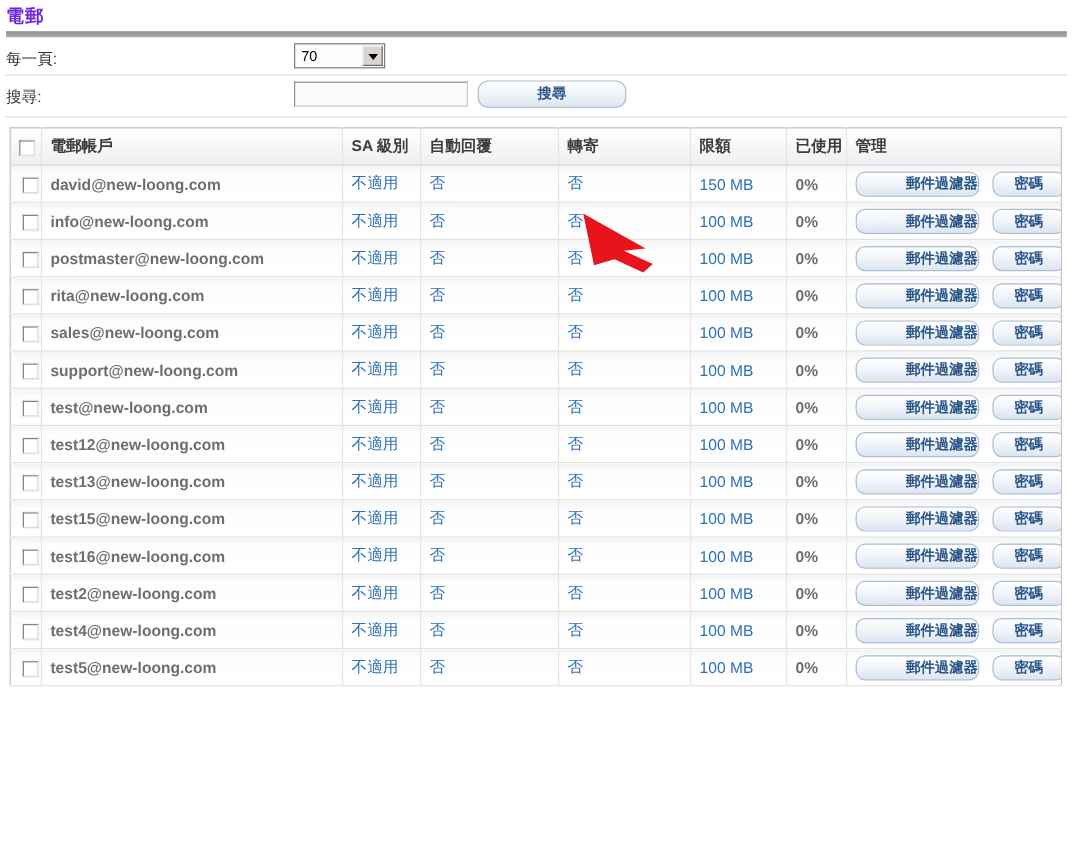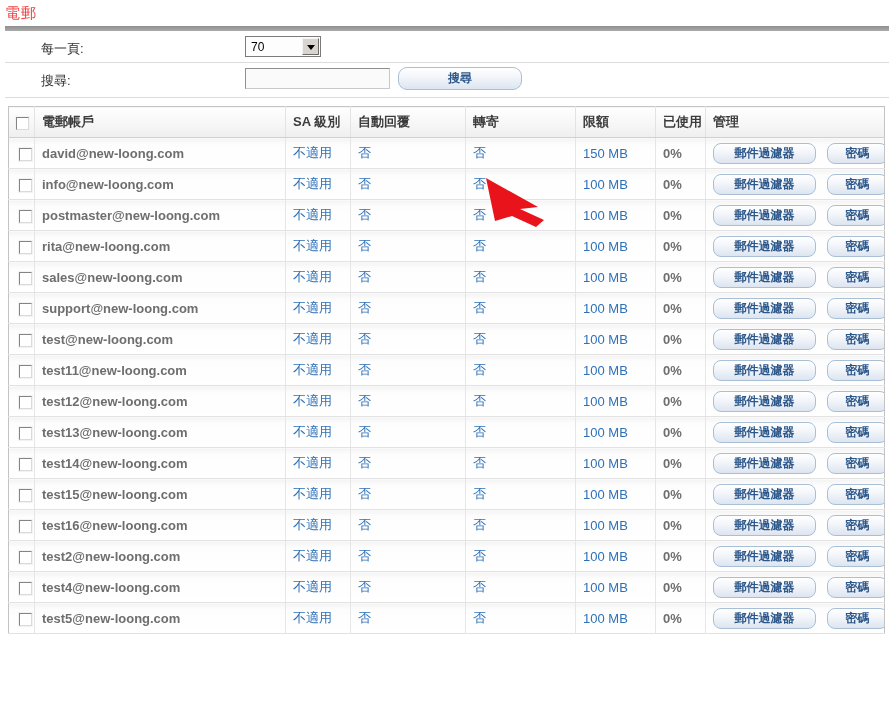--- a/index.html
+++ b/index.html
@@ -4,28 +4,28 @@
 <style>
   html,body{margin:0;padding:0;}
   body{
     width:896px;height:707px;position:relative;background:#ffffff;
     font-family:"Liberation Sans","DejaVu Sans",sans-serif;
     -webkit-font-smoothing:antialiased;overflow:hidden;
   }
   
   .page-title{
     position:absolute;left:5px;top:4px;
-    font-size:15px;font-weight:normal;color:#ef4444;letter-spacing:1px;
+    font-size:15px;font-weight:bold;color:#6d28d9;letter-spacing:1px;
   }
   .title-bar{
     position:absolute;left:5px;top:26px;width:884px;height:5px;
     background:linear-gradient(180deg,#8f8f8f,#ababab);
   }
   .form-label{
-    position:absolute;left:5px;font-size:13px;color:#333333;margin-left:36px;
+    position:absolute;left:5px;font-size:13px;color:#333333;
   }
   .lbl-perpage{top:40px;}
   .lbl-search{top:72px;}
   .hr-light{
     position:absolute;left:5px;width:884px;height:1px;background:#dcdcdc;
   }
   .hr1{top:62px;}
   .hr2{top:97px;}
   
   .dropdown{
@@ -90,21 +90,21 @@
   .cell-center{text-align:center;padding:0;}
   .checkbox{
     display:inline-block;width:13px;height:13px;box-sizing:border-box;
     background:#ffffff;vertical-align:middle;
     border:1px solid;border-color:#848484 #dadada #dadada #848484;
     box-shadow:0 0 0 1px #f2f2f2;cursor:pointer;
   }
   .txt-gray{color:#6e6e6e;font-weight:bold;}
   .txt-blue{color:#2e71b8;cursor:pointer;}
   .cell-manage{padding-left:2px;}
-  .btn-filter{width:103px;height:21px;line-height:19px;margin-right:7px;border-radius:8px;}
+  .btn-filter{width:103px;height:21px;line-height:19px;margin-right:7px;border-radius:8px;text-align:right;}
   .btn-pwd{width:61px;height:21px;line-height:19px;border-radius:8px;}
   
   .red-arrow{position:absolute;left:483px;top:176px;width:64px;height:54px;pointer-events:none;}
 </style>
 </head>
 <body>
 
 <div class="page-title">電郵</div>
 <div class="title-bar"></div>
 
@@ -232,60 +232,34 @@
     <td><span class="txt-blue">否</span></td>
     <td><span class="txt-blue">100 MB</span></td>
     <td><span class="txt-gray">0%</span></td>
     <td class="cell-manage">
       <button class="gbtn btn-filter">郵件過濾器</button>
       <button class="gbtn btn-pwd">密碼</button>
     </td>
   </tr>
       <tr>
     <td class="cell-center"><span class="checkbox"></span></td>
-    <td><span class="txt-gray">test11@new-loong.com</span></td>
-    <td><span class="txt-blue">不適用</span></td>
-    <td><span class="txt-blue">否</span></td>
-    <td><span class="txt-blue">否</span></td>
-    <td><span class="txt-blue">100 MB</span></td>
-    <td><span class="txt-gray">0%</span></td>
-    <td class="cell-manage">
-      <button class="gbtn btn-filter">郵件過濾器</button>
-      <button class="gbtn btn-pwd">密碼</button>
-    </td>
-  </tr>
-      <tr>
-    <td class="cell-center"><span class="checkbox"></span></td>
     <td><span class="txt-gray">test12@new-loong.com</span></td>
     <td><span class="txt-blue">不適用</span></td>
     <td><span class="txt-blue">否</span></td>
     <td><span class="txt-blue">否</span></td>
     <td><span class="txt-blue">100 MB</span></td>
     <td><span class="txt-gray">0%</span></td>
     <td class="cell-manage">
       <button class="gbtn btn-filter">郵件過濾器</button>
       <button class="gbtn btn-pwd">密碼</button>
     </td>
   </tr>
       <tr>
     <td class="cell-center"><span class="checkbox"></span></td>
     <td><span class="txt-gray">test13@new-loong.com</span></td>
-    <td><span class="txt-blue">不適用</span></td>
-    <td><span class="txt-blue">否</span></td>
-    <td><span class="txt-blue">否</span></td>
-    <td><span class="txt-blue">100 MB</span></td>
-    <td><span class="txt-gray">0%</span></td>
-    <td class="cell-manage">
-      <button class="gbtn btn-filter">郵件過濾器</button>
-      <button class="gbtn btn-pwd">密碼</button>
-    </td>
-  </tr>
-      <tr>
-    <td class="cell-center"><span class="checkbox"></span></td>
-    <td><span class="txt-gray">test14@new-loong.com</span></td>
     <td><span class="txt-blue">不適用</span></td>
     <td><span class="txt-blue">否</span></td>
     <td><span class="txt-blue">否</span></td>
     <td><span class="txt-blue">100 MB</span></td>
     <td><span class="txt-gray">0%</span></td>
     <td class="cell-manage">
       <button class="gbtn btn-filter">郵件過濾器</button>
       <button class="gbtn btn-pwd">密碼</button>
     </td>
   </tr>

